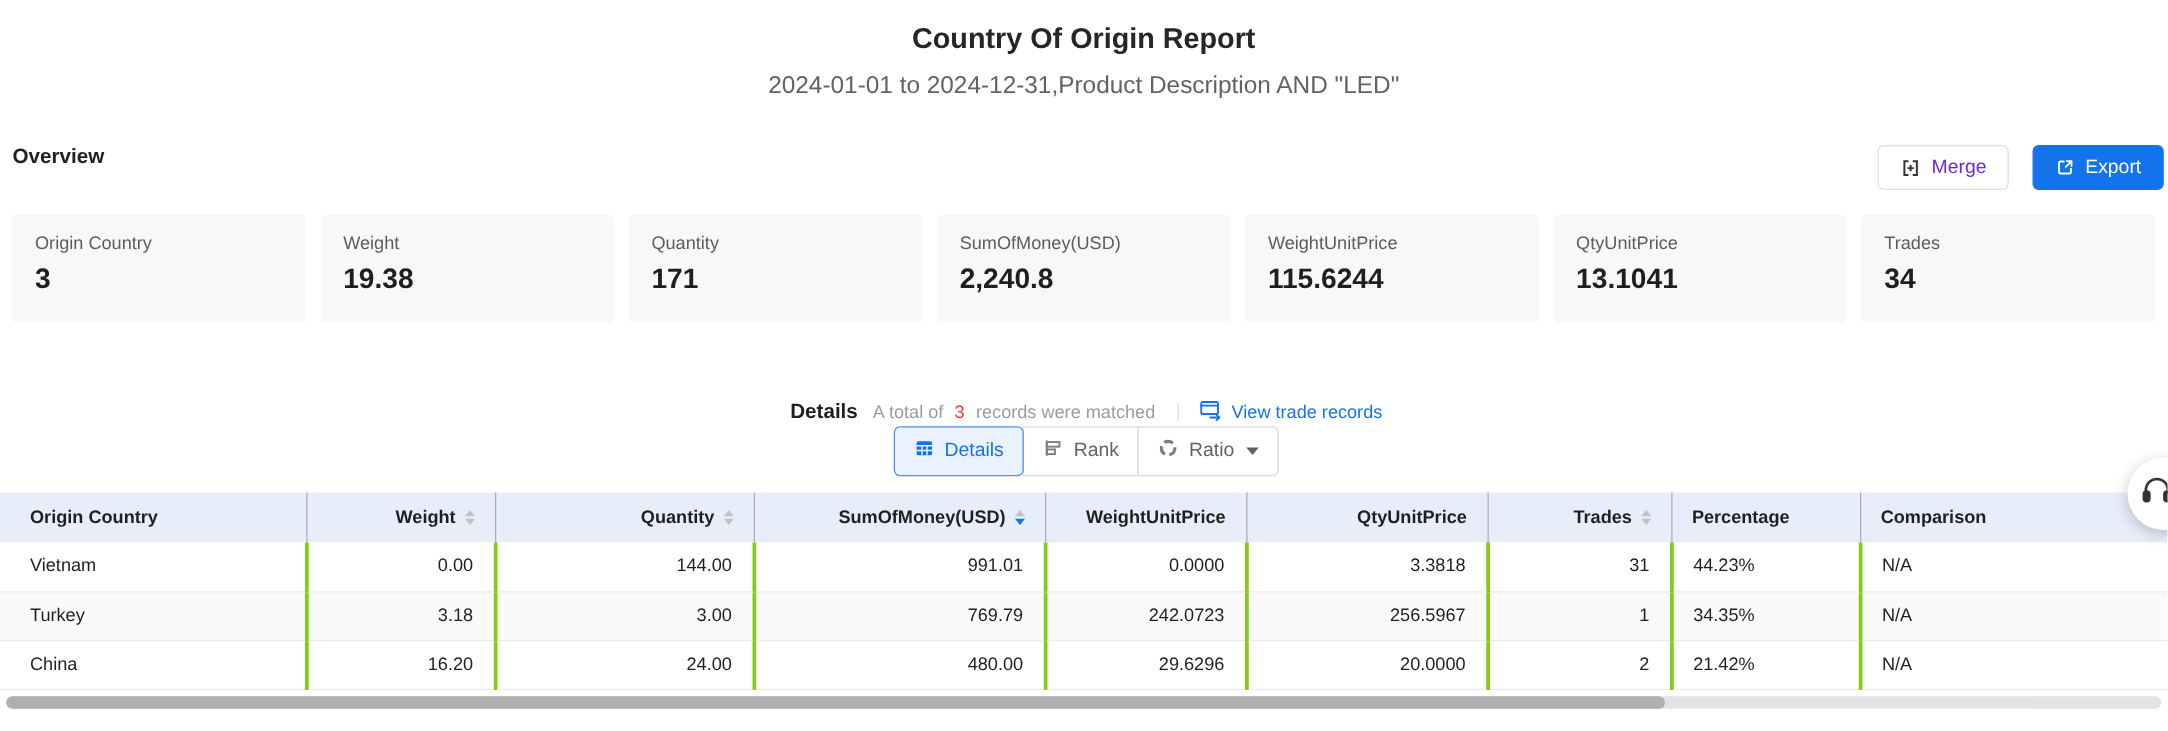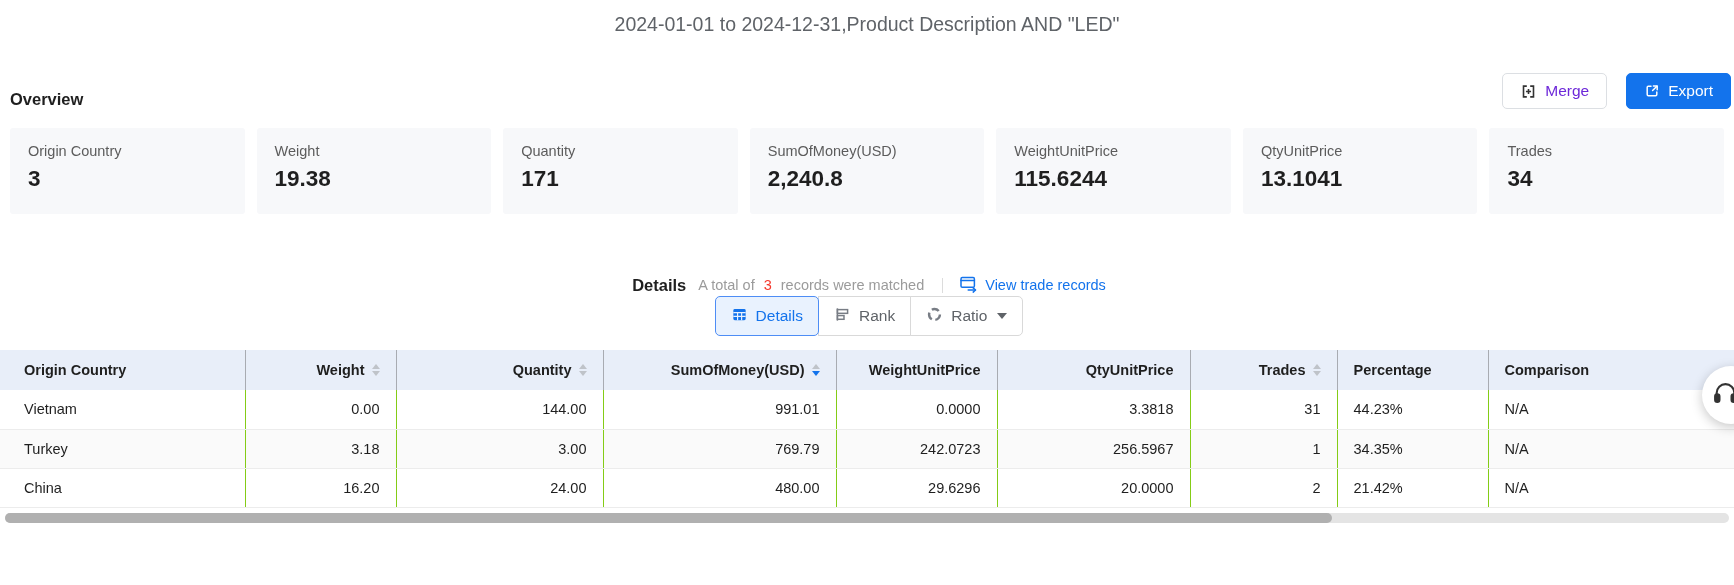--- a/index.html
+++ b/index.html
@@ -6,21 +6,21 @@
   html,body { background:#fff; }
   body {
     width: 1734px; height: 585px; overflow: hidden; position: relative;
     font-family: "Liberation Sans", "DejaVu Sans", sans-serif;
     color: #1f1f1f;
   }
   
   .page-title { padding-top: 17px; text-align: center; font-size: 23px; font-weight: 600; color:#262626; }
   .page-subtitle { margin-top: 13px; text-align: center; font-size: 19.5px; color:#5f6368; }
   
-  .toolbar { margin-top: 36px; height: 37px; padding: 0 3px 0 10px; display:flex; align-items:flex-end; justify-content:space-between; }
+  .toolbar { margin-top: 36px; height: 37px; padding: 0 3px 0 10px; display:flex; align-items:flex-start; justify-content:space-between; }
   .section-heading { font-size: 16.5px; font-weight: bold; color:#1f1f1f; }
   .toolbar-buttons { display:flex; align-items:center; gap: 19px; }
   .btn { display:inline-flex; align-items:center; gap:8px; height:36px; padding:0 17px; border-radius:5px;
          font-family: inherit; font-size:15.5px; cursor:pointer; }
   .btn.merge { background:#fff; border:1px solid #dcdfe3; color:#6d28d9; }
   .btn.export { background:#1373ec; border:1px solid #1373ec; color:#fff; }
   .btn svg { display:block; }
   
   .cards-row { margin-top: 19px; padding: 0 10px; display:flex; gap: 12px; }
   .card { flex:1 1 0; height: 86px; background:#f7f8fa; border-radius:3px; padding: 15px 18px; }
@@ -49,39 +49,40 @@
              border-right:1px solid #a8abb2; padding:0; }
   thead th:last-child { border-right:none; }
   .th-wrap { display:flex; align-items:center; padding:0 16px; }
   .th-wrap.left { justify-content:flex-start; }
   .th-wrap.right { justify-content:flex-end; }
   th.first .th-wrap { padding-left:24px; }
   .sorter { display:inline-flex; flex-direction:column; margin-left:7px; }
   .caret-up { width:0;height:0;border-left:4.5px solid transparent;border-right:4.5px solid transparent;border-bottom:5.5px solid #bfc3c9; margin-bottom:2px; }
   .caret-down { width:0;height:0;border-left:4.5px solid transparent;border-right:4.5px solid transparent;border-top:5.5px solid #bfc3c9; }
   .caret-down.active { border-top-color:#1373ec; }
-  tbody td { height:39px; font-size:14.5px; color:#1f1f1f; border-right:1px solid #84cc16; border-bottom:1px solid #ececec; padding:0 16px; background:#fff; }
+  tbody td { height:39px; font-size:14.5px; color:#1f1f1f; border-right:3px solid #84cc16; border-bottom:1px solid #ececec; padding:0 16px; background:#fff; }
   tbody td:last-child { border-right:none; }
   tbody tr:nth-child(even) td { background:#fafafa; }
   tbody td.left { text-align:left; }
   tbody td.right { text-align:right; }
   tbody td.first { padding-left:24px; }
   
   .hscrollbar { margin: 5px 5px 0 5px; height: 10px; border-radius: 5px; background:#e4e4e4; position:relative; }
   .hscrollbar .thumb { position:absolute; left:0; top:0; height:10px; width:77%; border-radius:5px; background:#b0b0b0; }
   
   .float-btn { position:absolute; top:366px; left:1702px; width:58px; height:58px; border-radius:50%;
                background:#fff; box-shadow: 0 3px 12px rgba(0,0,0,0.22); display:flex; align-items:center; justify-content:flex-start;
                padding-left:10px; z-index:5; cursor:pointer; }
 </style>
 </head>
 <body>
 
 <div class="page">
 
+  <div class="page-title">Country Of Origin Report</div>
   <div class="page-subtitle">2024-01-01 to 2024-12-31,Product Description AND "LED"</div>
 
   <div class="toolbar">
     <div class="section-heading">Overview</div>
     <div class="toolbar-buttons">
       <button class="btn merge">
         <span>
           <svg width="17" height="17" viewBox="0 0 16 16" fill="none" stroke="#333" stroke-width="1.5">
             <path d="M6.4 2.9H3.3v10.2h3.1"></path>
               <path d="M9.6 2.9h3.1v10.2H9.6"></path>

